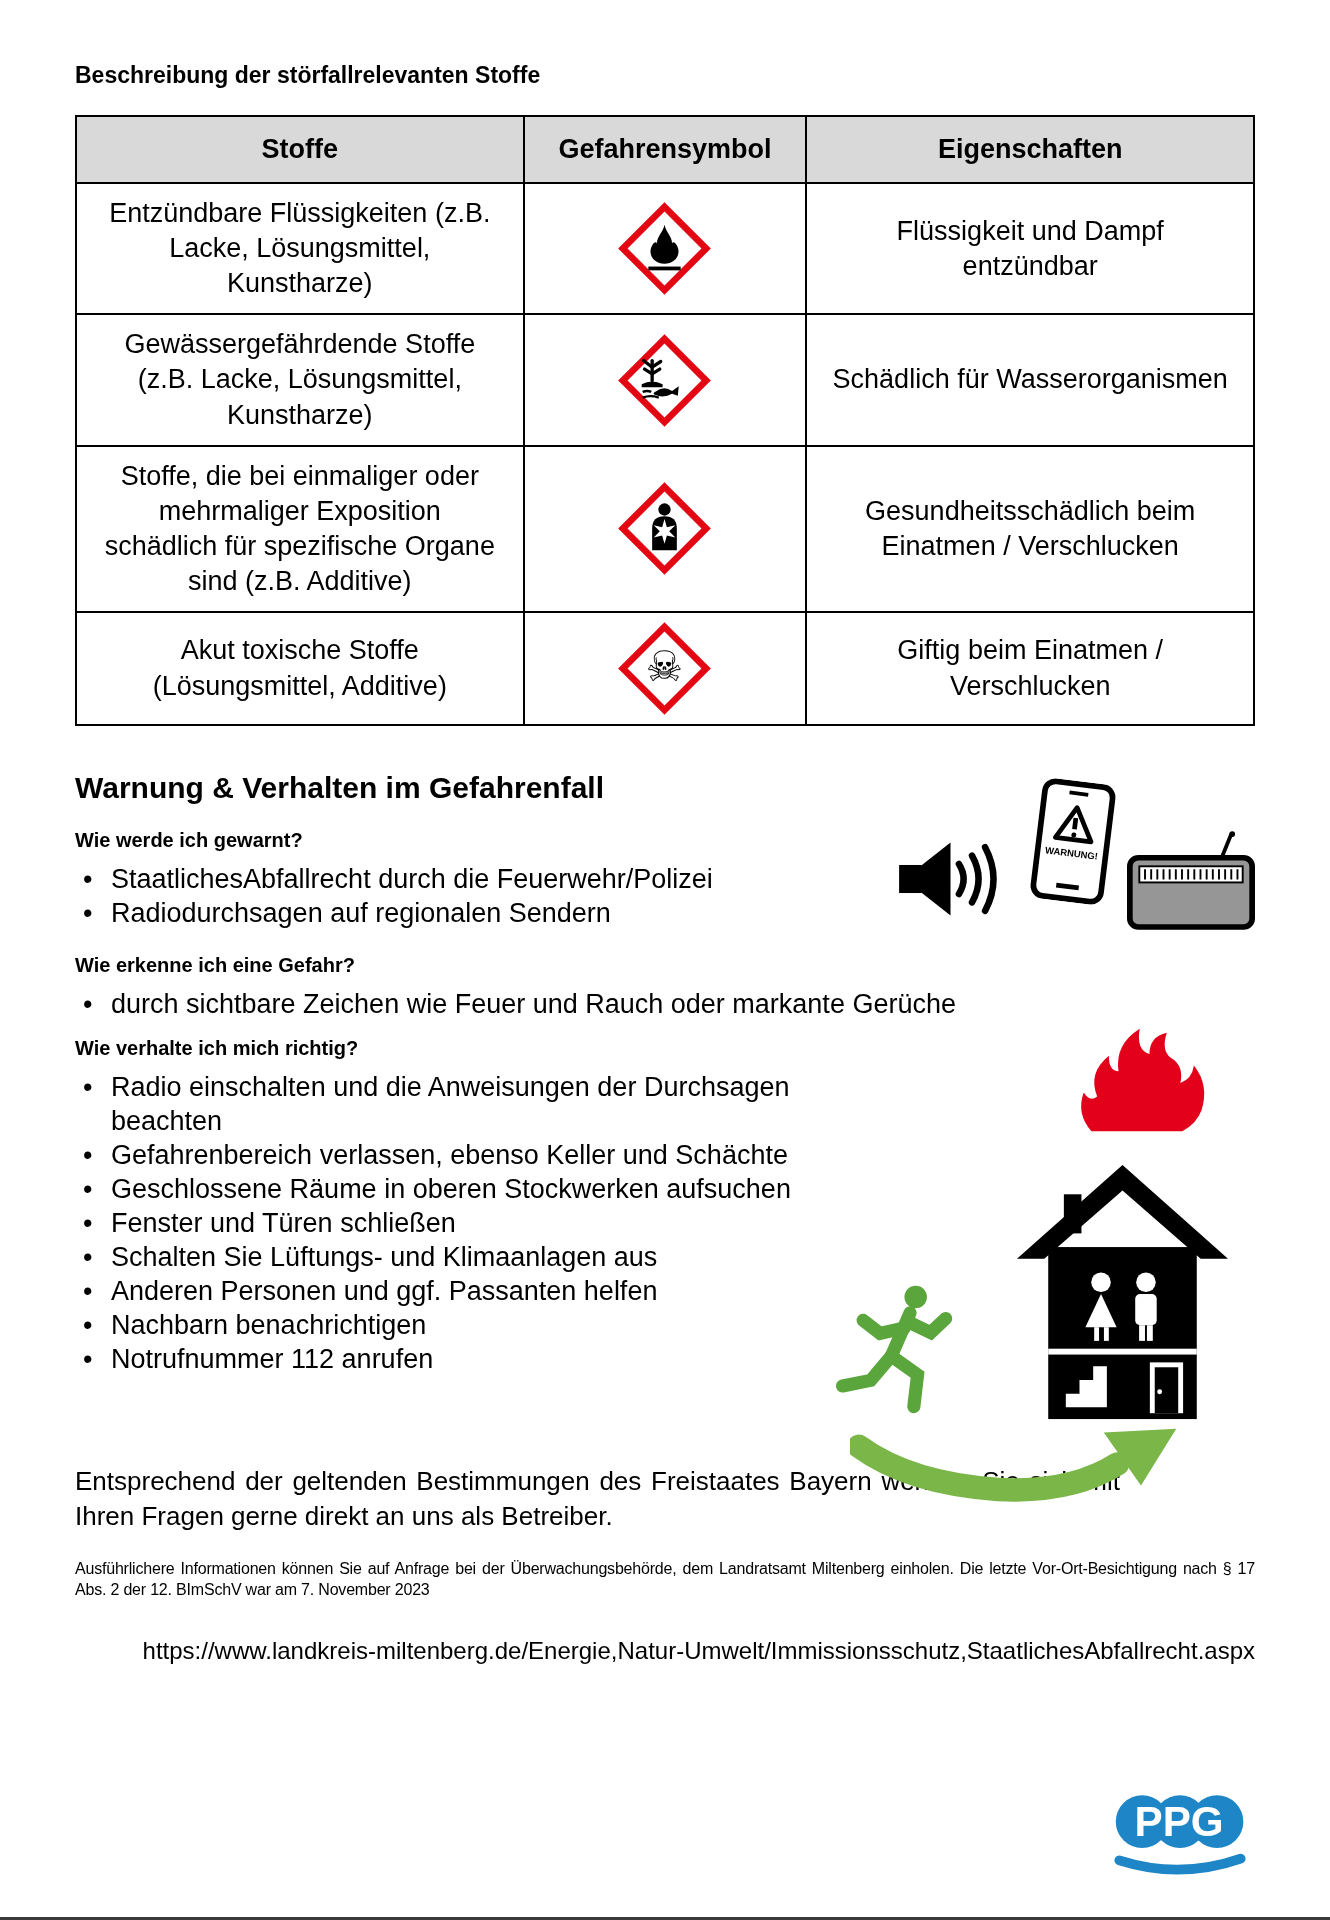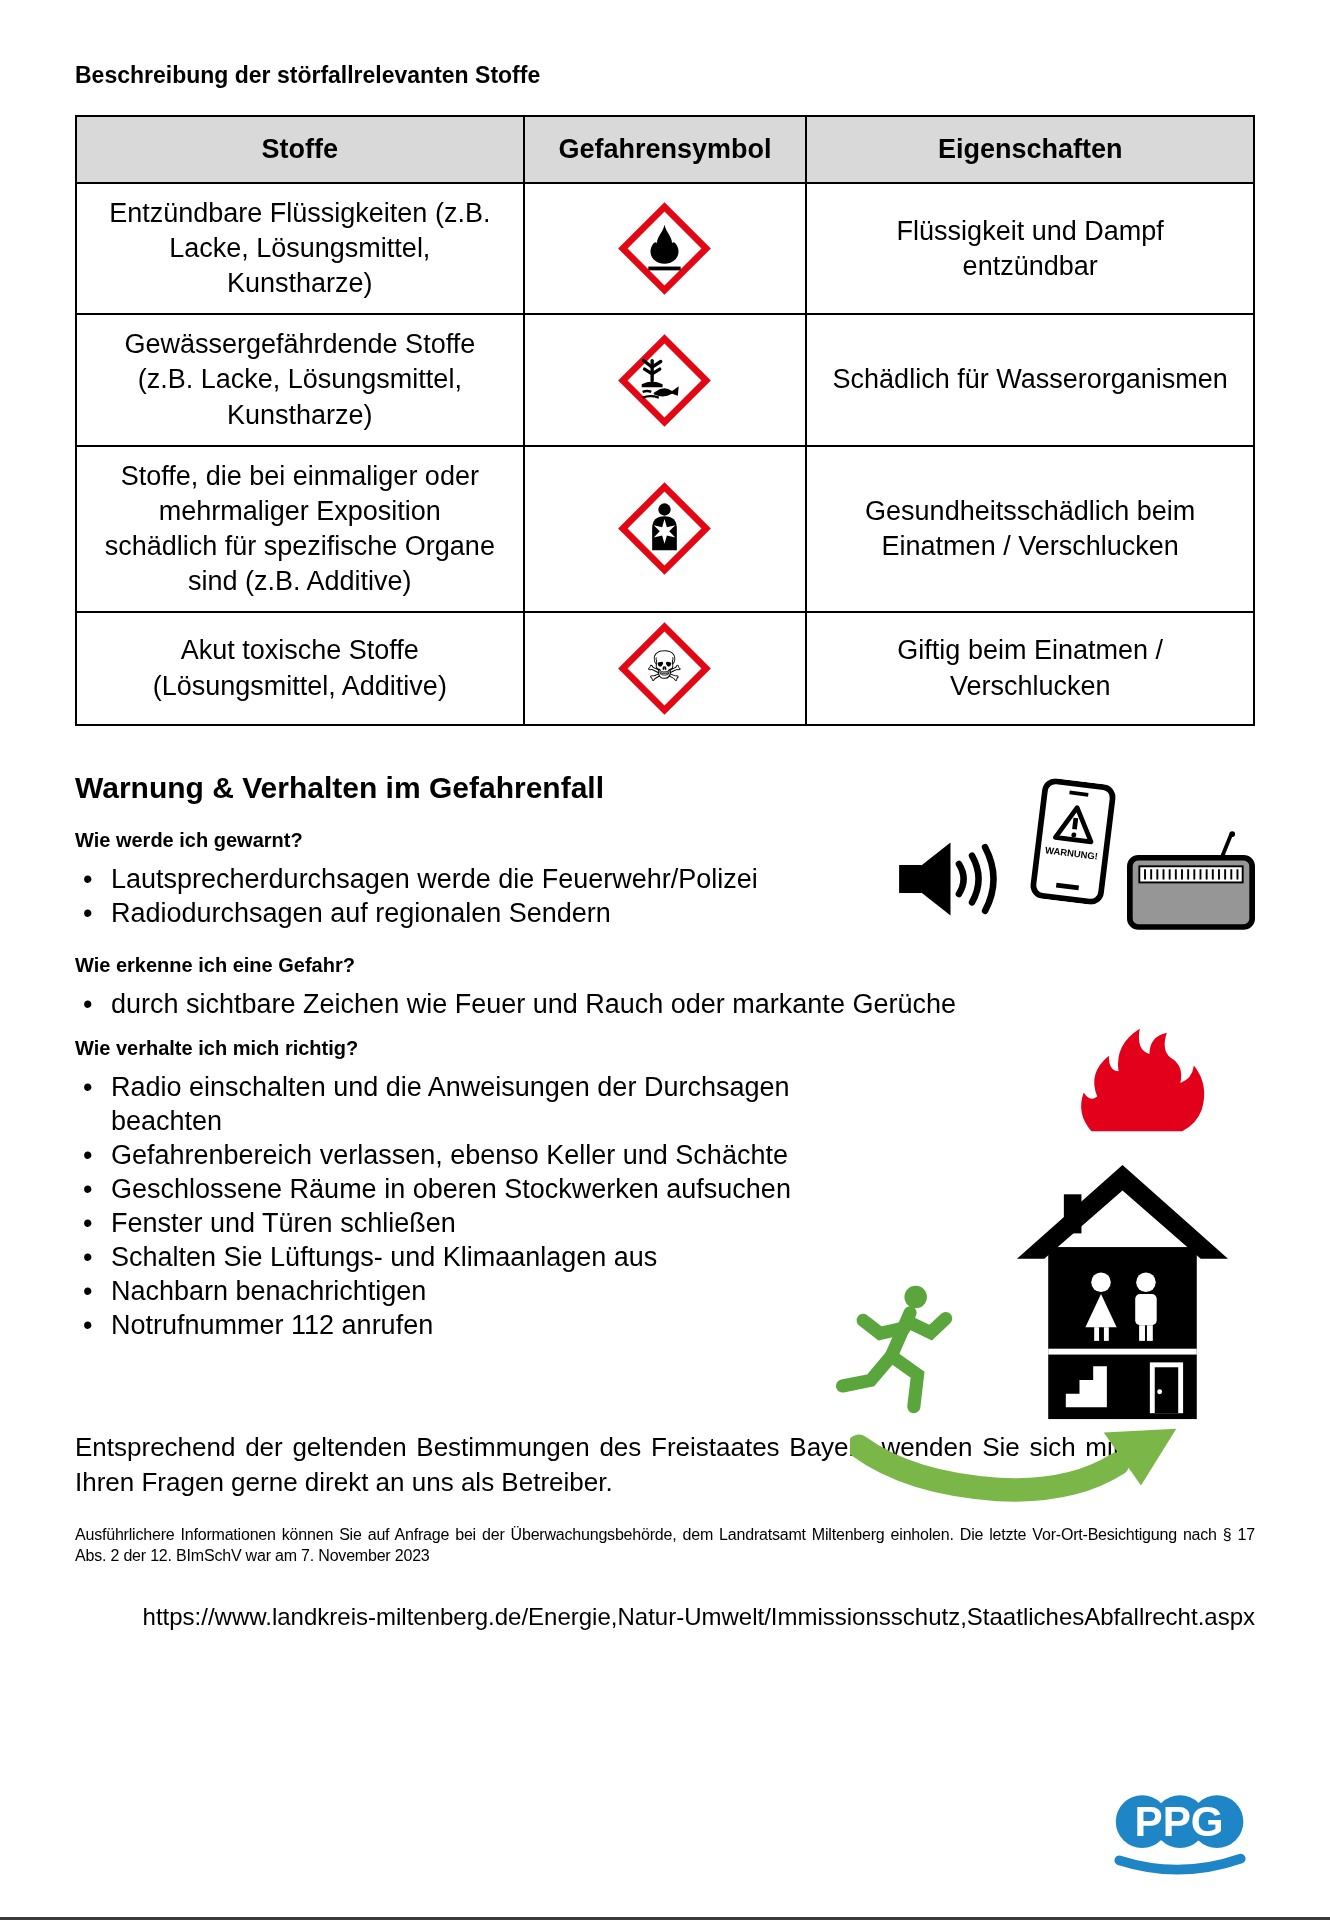--- a/index.html
+++ b/index.html
@@ -170,21 +170,21 @@
         </tr>
       </tbody>
     </table>
 
     <div class="warning-section">
       <h2 class="section-title">Warnung &amp; Verhalten im Gefahrenfall</h2>
 
       <div>
         <h3 class="sub-heading">Wie werde ich gewarnt?</h3>
         <ul class="bullets bullets-narrow">
-          <li>Lautsprecherdurchsagen werde die Feuerwehr/Polizei</li>
+          <li>StaatlichesAbfallrecht durch die Feuerwehr/Polizei</li>
           <li>Radiodurchsagen auf regionalen Sendern</li>
         </ul>
       </div>
 
       <div class="alert-icons">
         <svg class="icon-speaker" viewBox="0 0 130 92" width="122" height="86">
           <rect x="2" y="31" width="24" height="30" fill="#000"></rect>
           <polygon points="24,33 57,7 57,85 24,59" fill="#000"></polygon>
           <path d="M66 30 Q76 46 66 62" stroke="#000" stroke-width="7" fill="none" stroke-linecap="round"></path>
           <path d="M80 21 Q94 46 80 71" stroke="#000" stroke-width="7" fill="none" stroke-linecap="round"></path>
@@ -220,20 +220,21 @@
       </svg>
 
       <div class="group-behave">
         <h3 class="sub-heading">Wie verhalte ich mich richtig?</h3>
         <ul class="bullets bullets-behave">
           <li>Radio einschalten und die Anweisungen der Durchsagen beachten</li>
           <li>Gefahrenbereich verlassen, ebenso Keller und Schächte</li>
           <li>Geschlossene Räume in oberen Stockwerken aufsuchen</li>
           <li>Fenster und Türen schließen</li>
           <li>Schalten Sie Lüftungs- und Klimaanlagen aus</li>
+          <li>Anderen Personen und ggf. Passanten helfen</li>
           <li>Nachbarn benachrichtigen</li>
           <li>Notrufnummer 112 anrufen</li>
         </ul>
       </div>
 
       <div class="evac-graphic">
         <svg class="evac-house" viewBox="0 0 220 270" width="215" height="264">
           <rect x="50" y="34" width="18" height="40" fill="#000"></rect>
           <polygon points="110,4 218,100 190,100 110,30 30,100 2,100" fill="#000"></polygon>
           <rect x="34" y="88" width="152" height="176" fill="#000"></rect>

